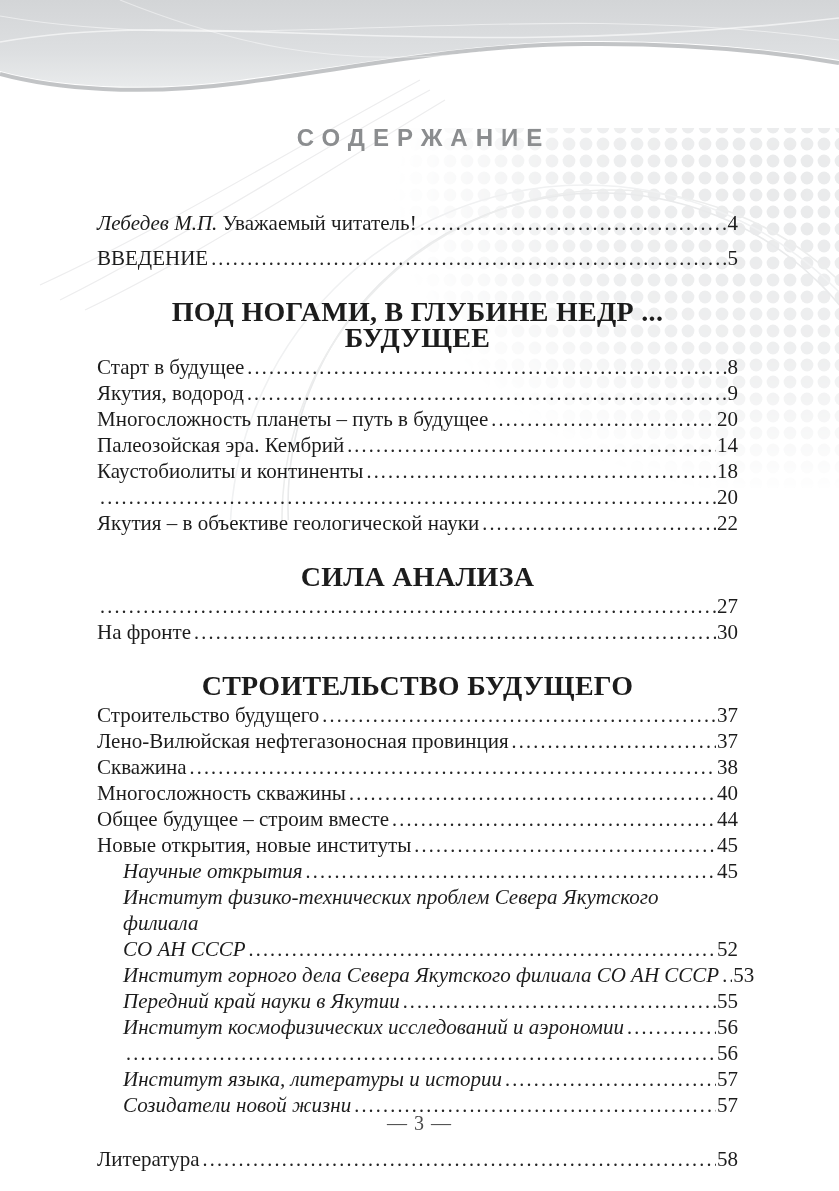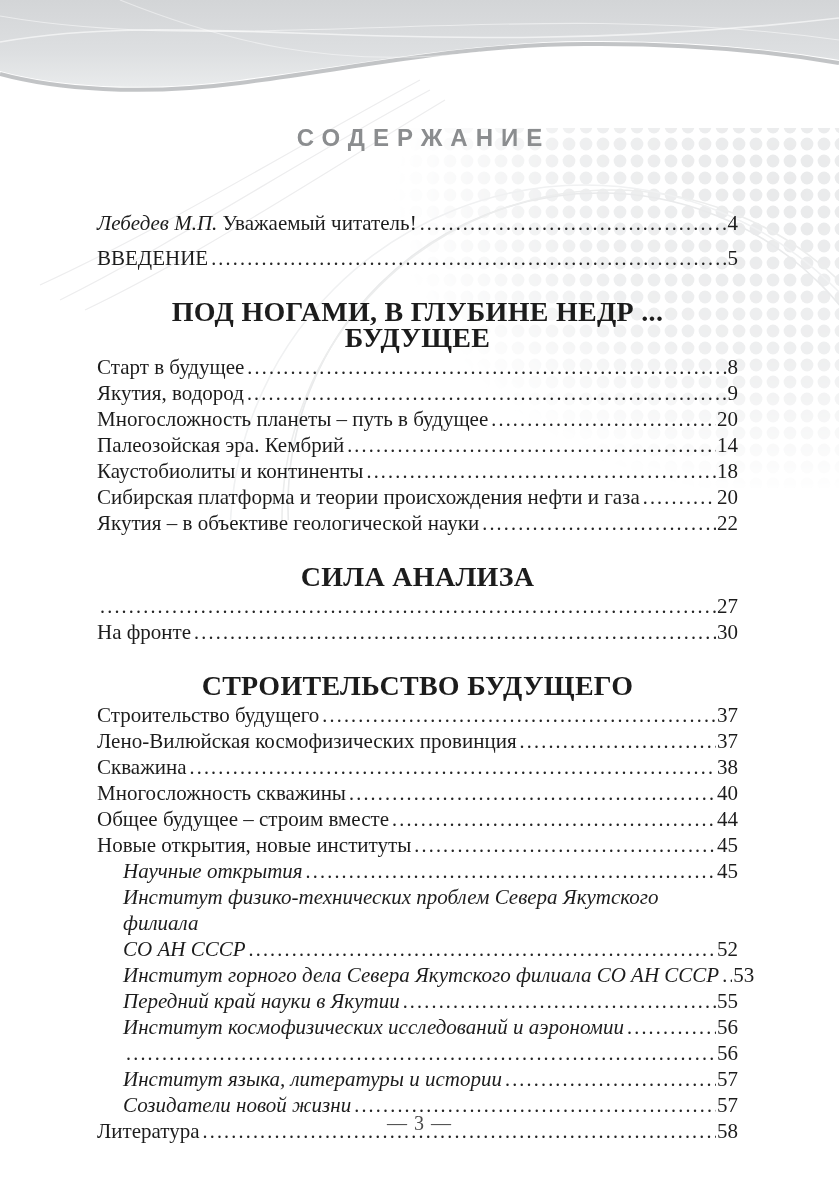--- a/index.html
+++ b/index.html
@@ -25,21 +25,21 @@
   .heading{
     font-weight:bold;text-align:center;
     font-size:28px;line-height:26px;
     margin:28px 0 3px 0;
     letter-spacing:0.3px;
   }
   .row{display:flex;align-items:baseline;text-align:right;}
   .row.indent,.lead.indent{padding-left:26px;}
   .row.italic .t,.lead{font-style:italic;}
   .row.gap-top{margin-top:9px;}
-  .group-gap{margin-top:0;}
+  .group-gap{margin-top:28px;}
   .t{white-space:nowrap;}
   .t i{font-style:italic;}
   .leader{
     flex:1 1 0;min-width:10px;overflow:hidden;white-space:nowrap;
     margin:0 1px 0 3px;color:#252525;
   }
   .leader::after{
     content:"..........................................................................................................................................";
     letter-spacing:2.2px;font-size:20px;
   }
@@ -133,21 +133,20 @@
         <span class="t">Палеозойская эра. Кембрий </span>
         <span class="leader"></span>
         <span class="page-num">14</span>
       </div>
       <div class="row">
         <span class="t">Каустобиолиты и континенты</span>
         <span class="leader"></span>
         <span class="page-num">18</span>
       </div>
       <div class="row">
-        <span class="t">Сибирская платформа и теории происхождения нефти и газа </span>
         <span class="leader"></span>
         <span class="page-num">20</span>
       </div>
       <div class="row">
         <span class="t">Якутия – в объективе геологической науки </span>
         <span class="leader"></span>
         <span class="page-num">22</span>
       </div>
     </div>
     <div class="group">
@@ -163,21 +162,21 @@
       </div>
     </div>
     <div class="group">
       <div class="heading">СТРОИТЕЛЬСТВО БУДУЩЕГО</div>
       <div class="row">
         <span class="t">Строительство будущего </span>
         <span class="leader"></span>
         <span class="page-num">37</span>
       </div>
       <div class="row">
-        <span class="t">Лено-Вилюйская космофизических провинция </span>
+        <span class="t">Лено-Вилюйская нефтегазоносная провинция </span>
         <span class="leader"></span>
         <span class="page-num">37</span>
       </div>
       <div class="row">
         <span class="t">Скважина </span>
         <span class="leader"></span>
         <span class="page-num">38</span>
       </div>
       <div class="row">
         <span class="t">Многосложность скважины</span>

